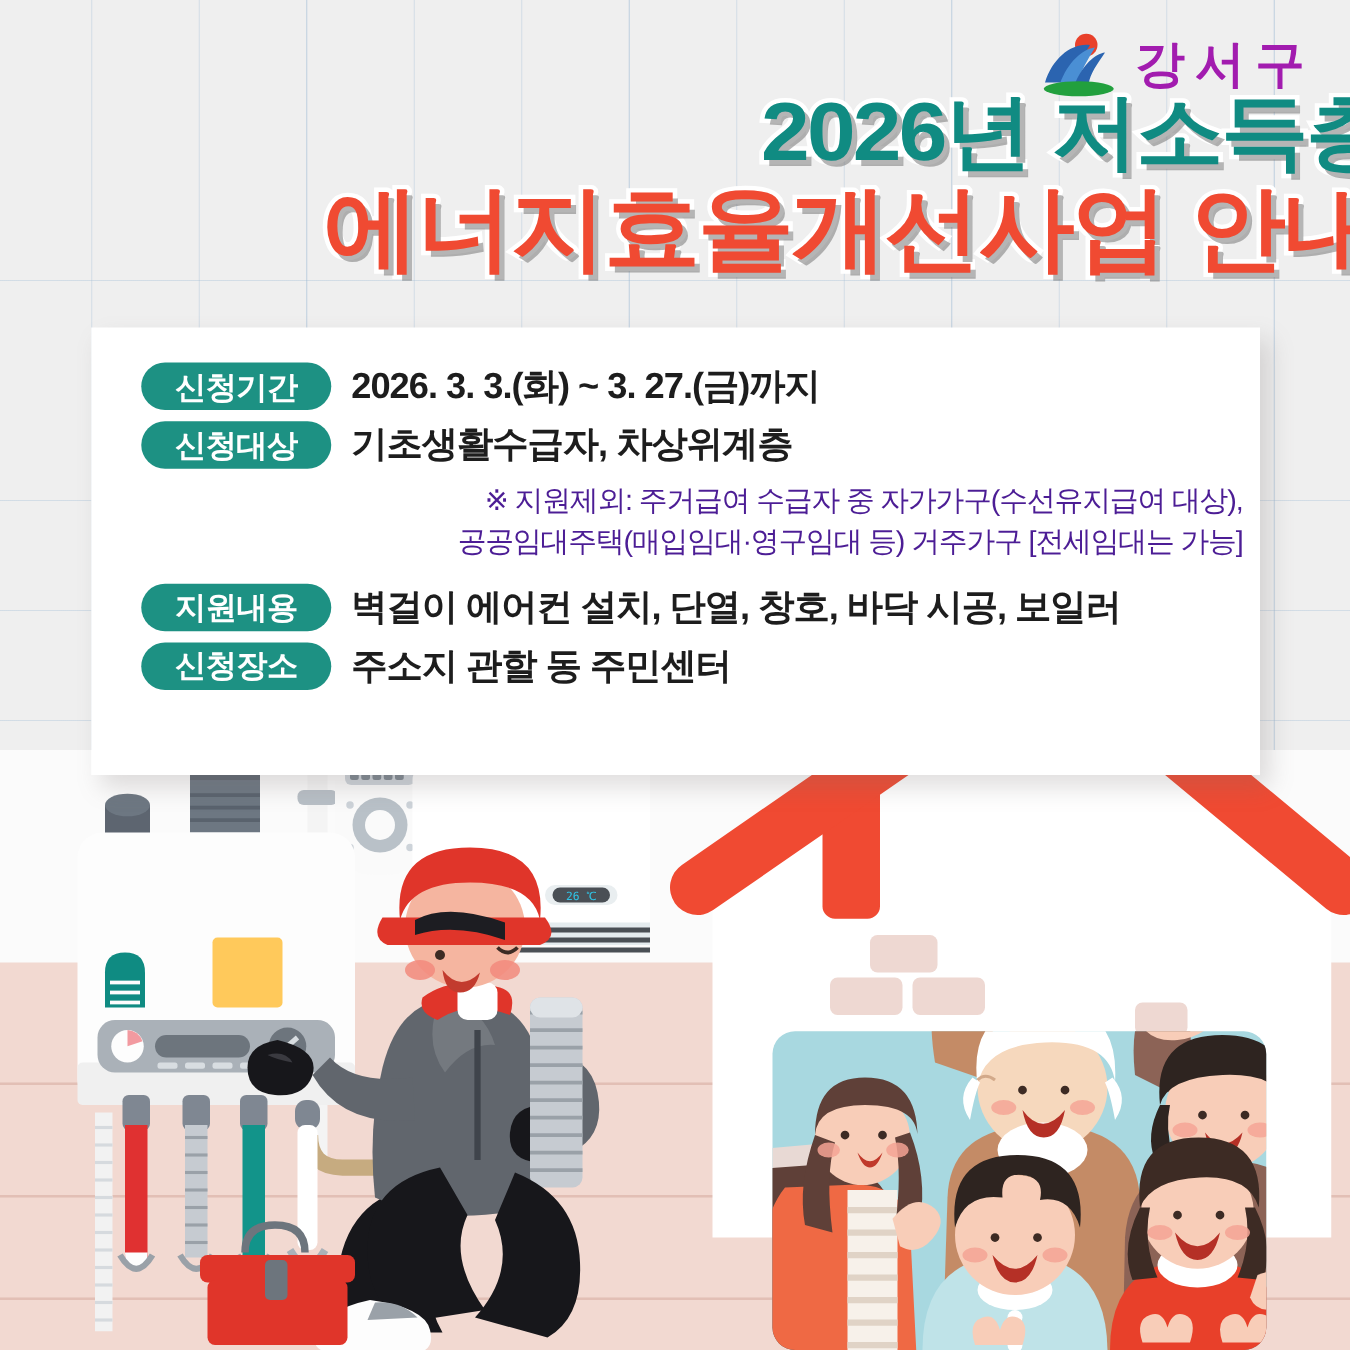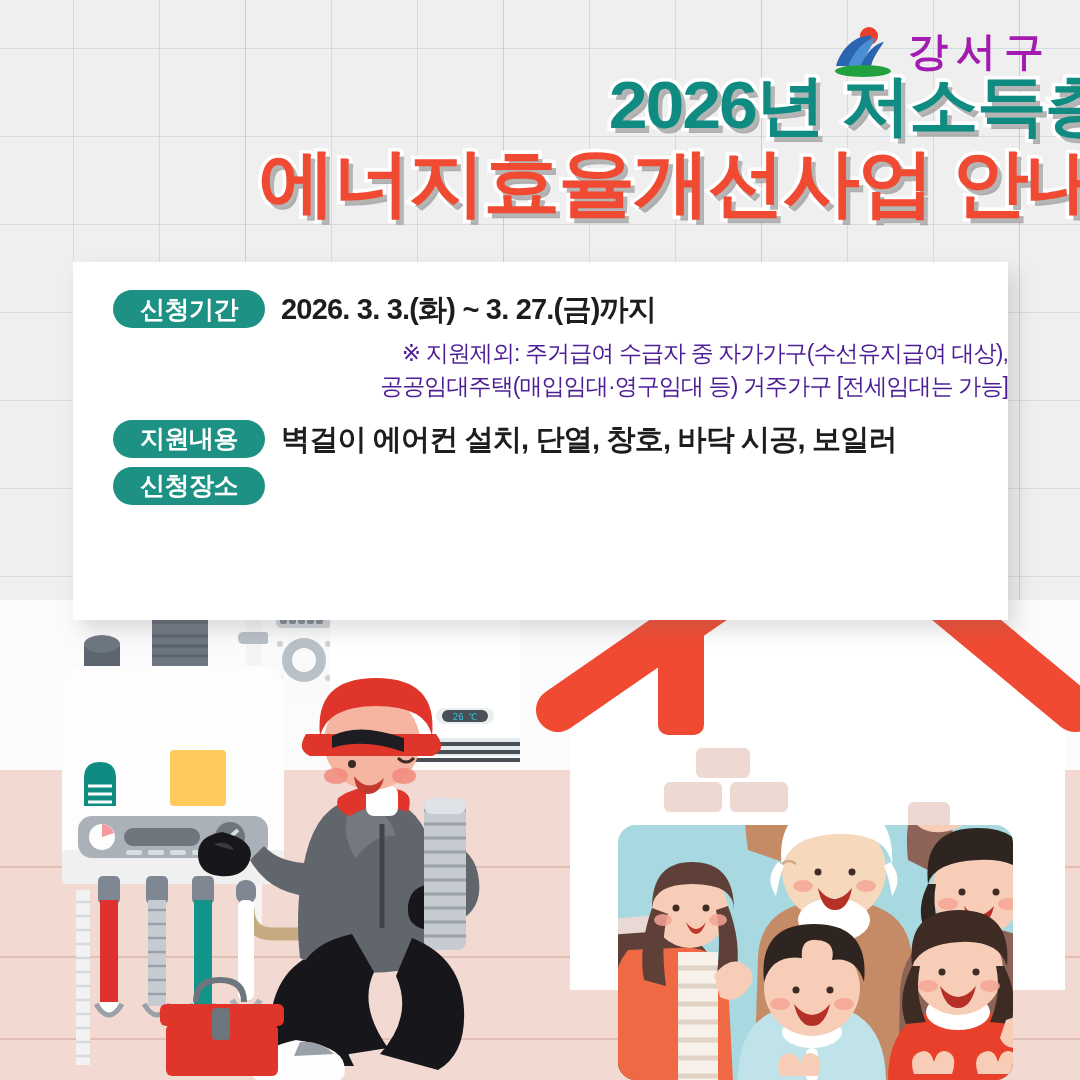--- a/index.html
+++ b/index.html
@@ -93,21 +93,21 @@
   }
 
   
   .info-card {
     position: absolute;
     left: 73px; top: 262px;
     width: 935px; height: 358px;
     background: #ffffff;
     box-shadow: 8px 10px 18px rgba(120,110,110,0.22);
     z-index: 5;
-    padding: 28px 0 0 40px;
+    padding: 28px 14px 0 40px;
   }
 
   .row {
     display: flex; align-items: flex-start;
     margin-bottom: 9px;
   }
   .pill {
     flex: 0 0 auto;
     min-width: 152px;
     height: 38px;
@@ -467,30 +467,35 @@
     </svg>
   </div>
 
   <div class="info-card">
 
     <div class="row">
       <div class="pill">신청기간</div>
       <div class="row-value">2026. 3. 3.(화) ~ 3. 27.(금)까지</div>
     </div>
 
+    <div class="row">
+      <div class="pill">신청대상</div>
+      <div class="row-value">기초생활수급자, 차상위계층</div>
+    </div>
 
     <div class="note">
       <div>※ 지원제외: 주거급여 수급자 중 자가가구(수선유지급여 대상),</div>
       <div class="note-line-2">공공임대주택(매입임대·영구임대 등) 거주가구 [전세임대는 가능]</div>
     </div>
 
     <div class="row">
       <div class="pill">지원내용</div>
       <div class="row-value">벽걸이 에어컨 설치, 단열, 창호, 바닥 시공, 보일러</div>
     </div>
 
     <div class="row">
       <div class="pill">신청장소</div>
+      <div class="row-value">주소지 관할 동 주민센터</div>
     </div>
 
   </div>
 
 </div>
 
 </body></html>

